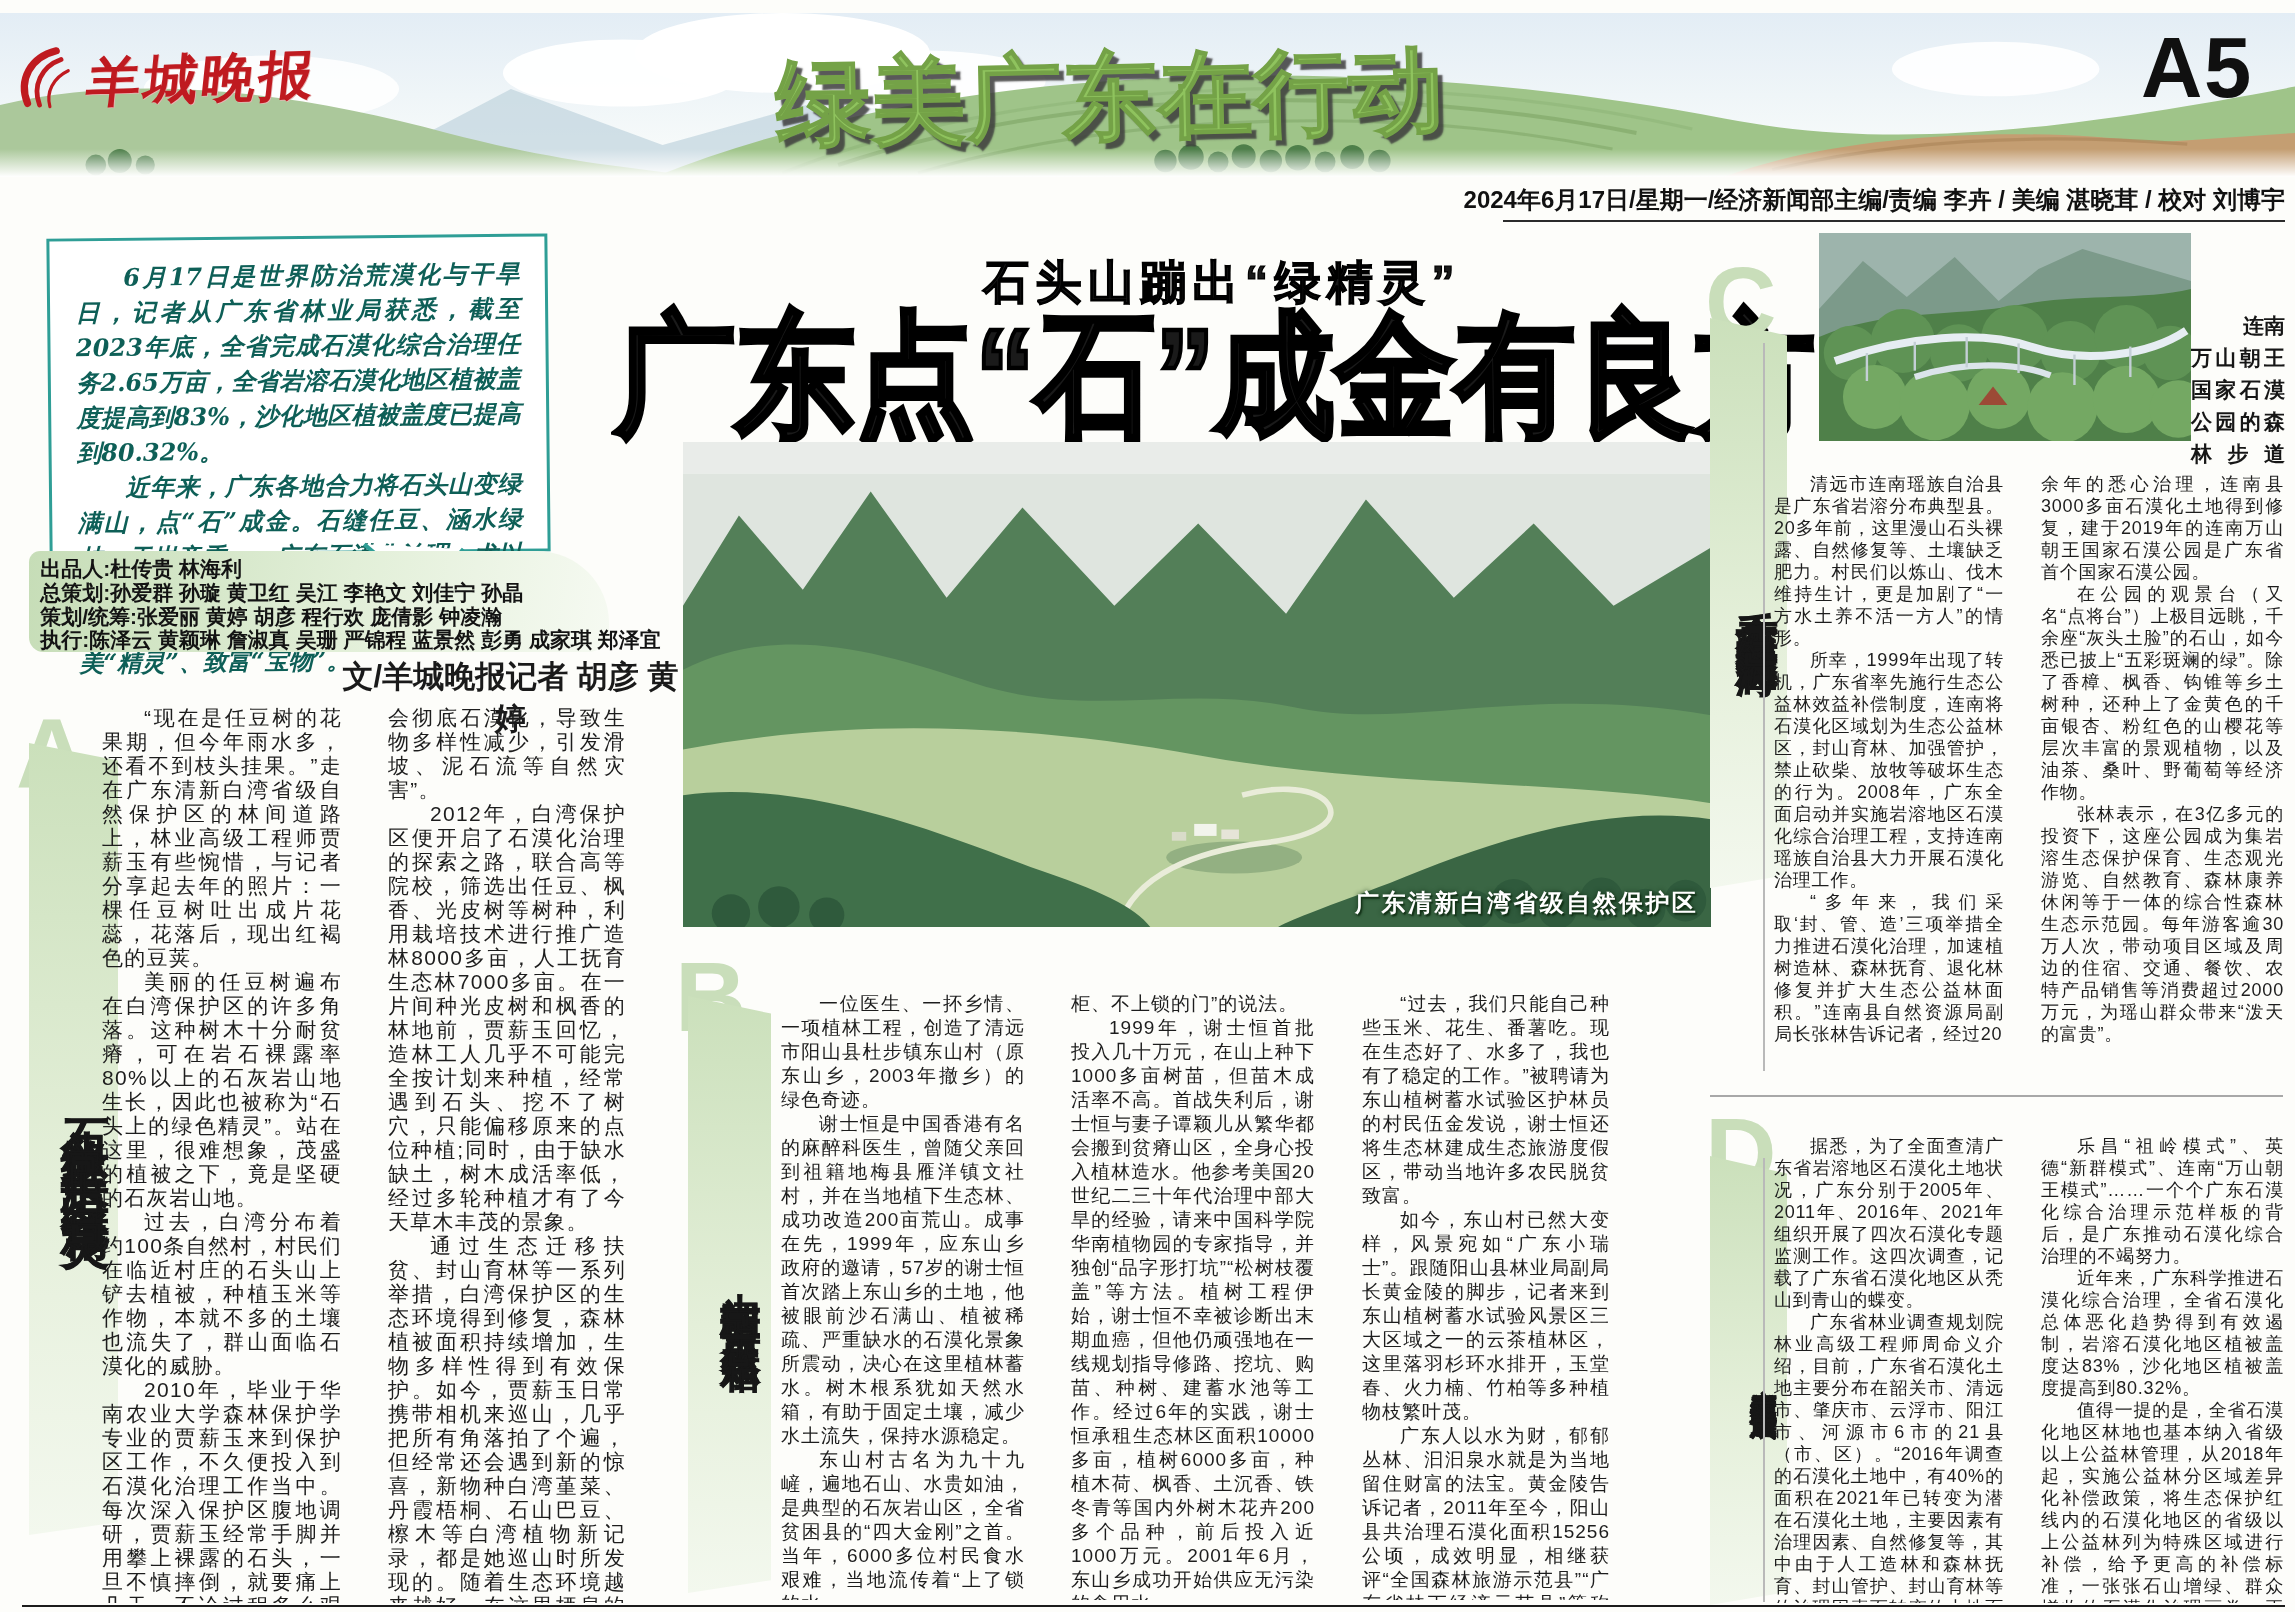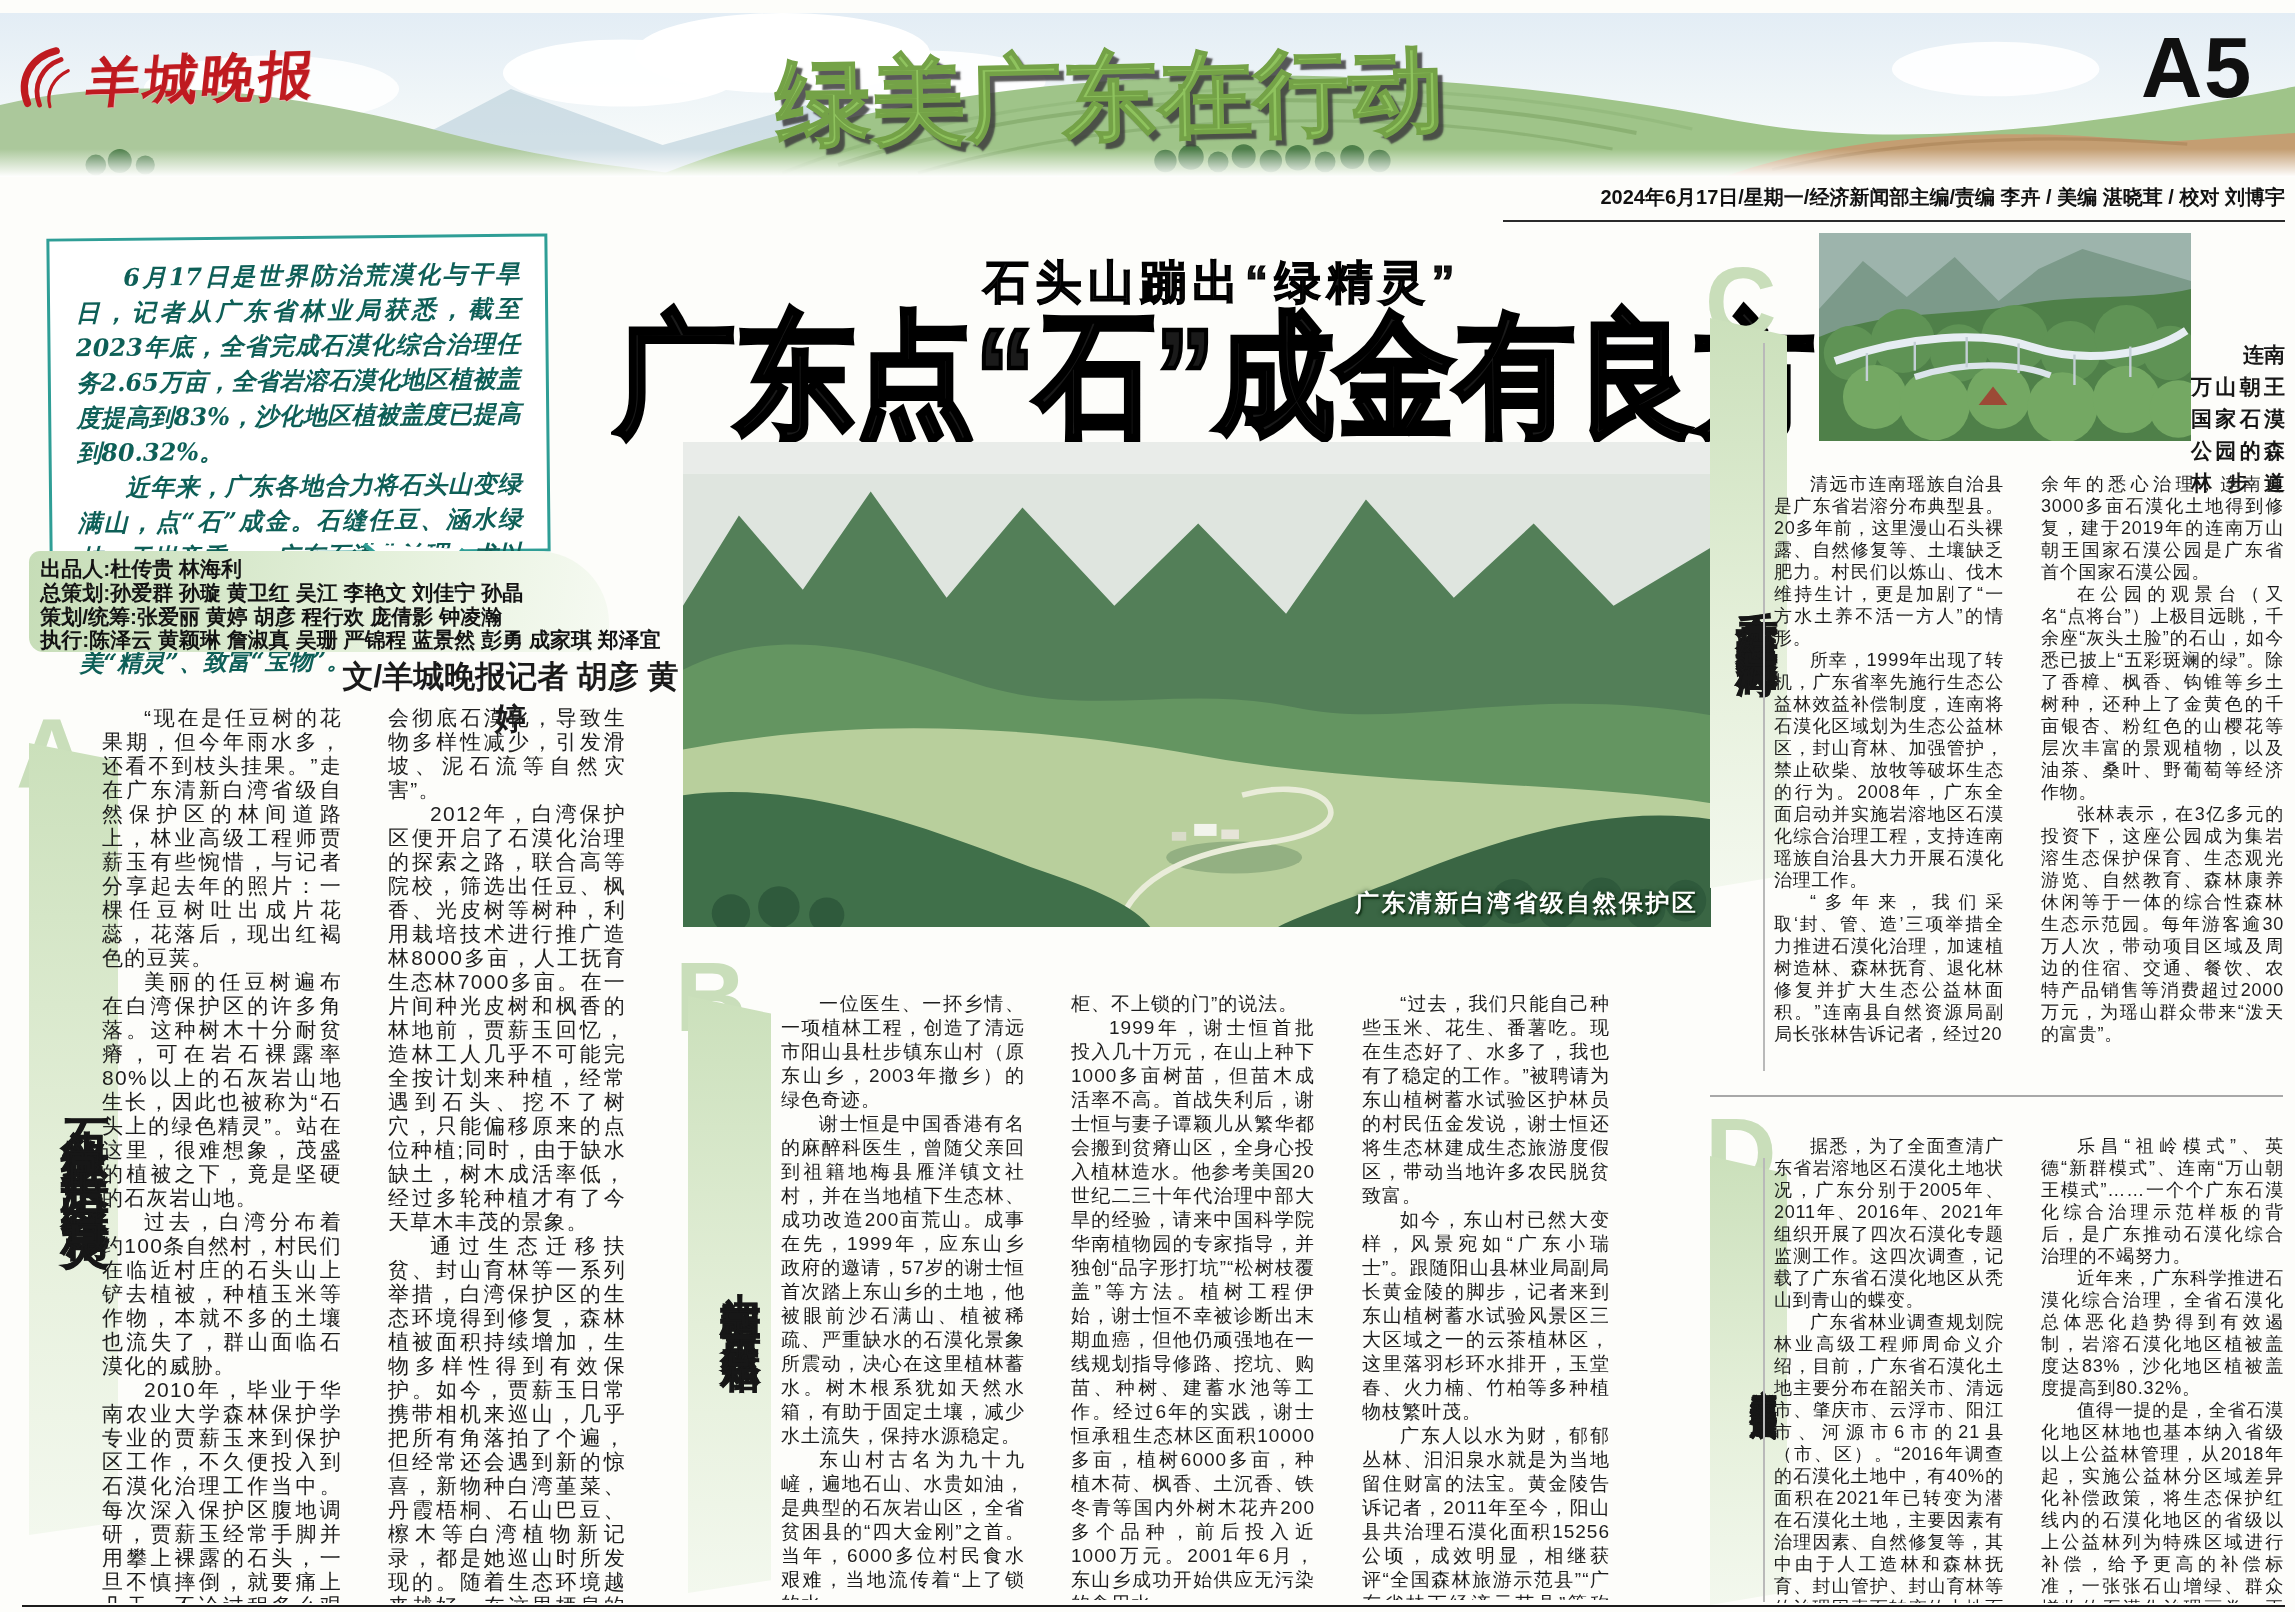--- a/index.html
+++ b/index.html
@@ -9,21 +9,21 @@
   .abs{position:absolute;}
   
   #header-art{left:0;top:12.8px;width:2295px;height:164px;}
   #logo{left:12.8px;top:43px;display:flex;align-items:center;gap:4.8px;}
   #logo .txt{font-family:"DejaVu Serif",serif;font-weight:900;font-size:54px;color:#bf1a20;
              transform:skewX(-8deg) rotate(-2deg);letter-spacing:3.2px;text-shadow:0.8px 0.8px 0 #e9b5b5;}
   #banner{left:759px;top:34px;width:703px;text-align:center;font-family:"DejaVu Serif",serif;
           font-weight:900;font-size:94px;color:#8fc35e;transform:rotate(-1.2deg);
           -webkit-text-stroke:1.6px #74a247;text-shadow:5.6px 6.4px 1.6px rgba(60,60,60,.85);letter-spacing:1.6px;}
   #pagenum{left:2141px;top:19px;font-size:85px;font-weight:600;color:#101010;letter-spacing:1.6px;}
-  #dateline{left:1349px;top:184px;width:936px;text-align:right;font-size:20px;font-weight:700;color:#111;}
+  #dateline{left:1349px;top:184px;width:936px;text-align:right;font-size:24px;font-weight:700;color:#111;}
   .hrule{background:#2b2b2b;height:1.6px;}
   #rule-top{left:1503px;top:220px;width:782px;}
   #rule-bottom{left:22.4px;top:1605px;width:2263px;height:2.4px;background:#1c1c1c;}
   
   #lead-box{left:48px;top:236px;width:501px;height:318px;border:3.2px solid #2f9e96;
             transform:rotate(-.6deg);padding:19px 25.5px;box-sizing:border-box;background:#fff;}
   #lead-box p{margin:0;font-family:"DejaVu Serif",serif;font-style:italic;font-weight:700;
               font-size:24px;line-height:35px;color:#0e5f57;text-align:justify;text-justify:inter-character;text-indent:2em;}
   #lead-tail{left:361px;top:541px;width:136px;height:72px;}
   
@@ -39,21 +39,21 @@
             font-weight:900;letter-spacing:0px;-webkit-text-stroke:4px #000;transform:scaleY(1.12);
             transform-origin:top center;white-space:nowrap;}
   
   .photo{overflow:hidden;}
   #photo-main{left:675px;top:442px;width:1028px;height:485px;padding-left:8px;}
   #photo-main-caption{right:12.8px;bottom:8px;color:#fff;font-size:24px;font-weight:700;
                       letter-spacing:2.4px;text-shadow:0 0 4.8px #123016,1.6px 1.6px 1.6px #123016;}
   #photo-side{left:1819px;top:233px;width:372px;height:208px;}
   #side-caption{left:2191px;top:310px;width:94px;font-size:21px;font-weight:700;line-height:32px;color:#161616;}
   #side-caption div{text-align:justify;text-justify:inter-character;text-align-last:justify;}
-  #side-caption div:first-child{text-align:right;text-align-last:right;margin-top:29px;}
+  #side-caption div:first-child{text-align:right;text-align-last:right;}
   
   .seclet{font-size:99px;font-weight:700;color:#c9deba;line-height:1;}
   .vbar{background:linear-gradient(180deg,#cbe0bb 0%,#e4efd9 55%,#f3f8ee 100%);
         clip-path:polygon(0 0,100% 17.6px,100% calc(100% - 12.8px),0 100%);}
   .vhead{writing-mode:vertical-rl;text-orientation:upright;font-weight:900;color:#171717;
          -webkit-text-stroke:0.8px #171717;display:flex;justify-content:center;}
   .vrule{width:1.6px;background:#b9b9b9;}
   .col{overflow:hidden;text-align:justify;text-justify:inter-character;color:#1d1d1d;}
   .col p{margin:0;text-indent:2em;}
   .col p.cont{text-indent:0;}

